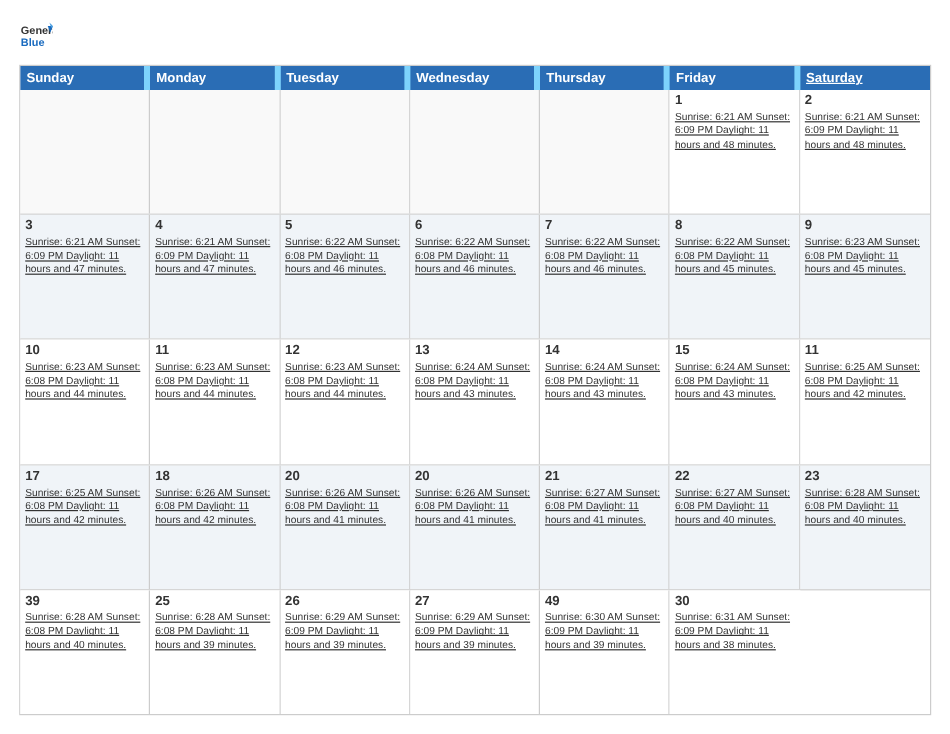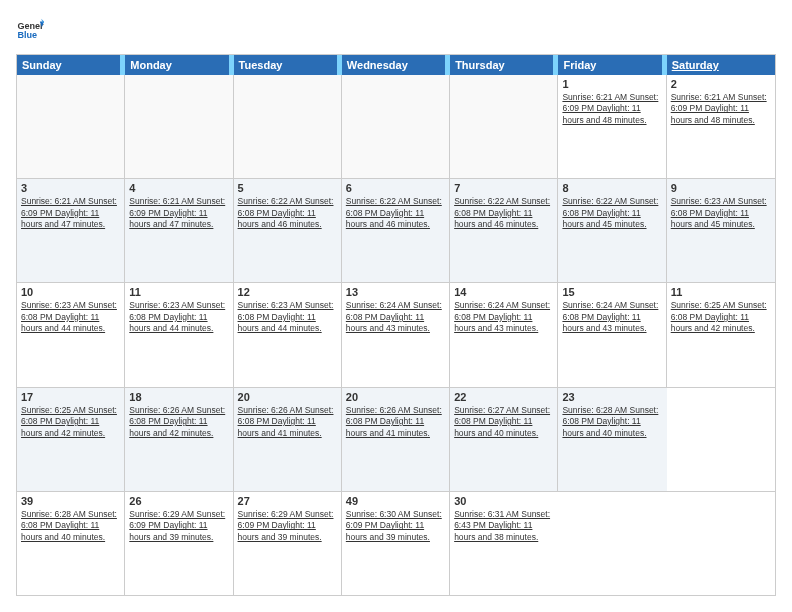--- a/index.html
+++ b/index.html
@@ -267,59 +267,71 @@
 Sunset: 6:08 PM
 Daylight: 11 hours and 41 minutes.</div>
           </div>
           <div class="cal-cell alt-row">
             <span class="day-num">20</span>
             <div class="cell-text">Sunrise: 6:26 AM
 Sunset: 6:08 PM
 Daylight: 11 hours and 41 minutes.</div>
           </div>
           <div class="cal-cell alt-row">
+            <span class="day-num">21</span>
+            <div class="cell-text">Sunrise: 6:27 AM
+Sunset: 6:08 PM
+Daylight: 11 hours and 41 minutes.</div>
+          </div>
+          <div class="cal-cell alt-row">
             <span class="day-num">22</span>
             <div class="cell-text">Sunrise: 6:27 AM
 Sunset: 6:08 PM
 Daylight: 11 hours and 40 minutes.</div>
           </div>
           <div class="cal-cell alt-row">
             <span class="day-num">23</span>
             <div class="cell-text">Sunrise: 6:28 AM
 Sunset: 6:08 PM
 Daylight: 11 hours and 40 minutes.</div>
           </div>
         </div>
         <div class="cal-row">
           <div class="cal-cell">
             <span class="day-num">39</span>
             <div class="cell-text">Sunrise: 6:28 AM
 Sunset: 6:08 PM
 Daylight: 11 hours and 40 minutes.</div>
           </div>
           <div class="cal-cell">
+            <span class="day-num">25</span>
+            <div class="cell-text">Sunrise: 6:28 AM
+Sunset: 6:08 PM
+Daylight: 11 hours and 39 minutes.</div>
+          </div>
+          <div class="cal-cell">
             <span class="day-num">26</span>
             <div class="cell-text">Sunrise: 6:29 AM
 Sunset: 6:09 PM
 Daylight: 11 hours and 39 minutes.</div>
           </div>
           <div class="cal-cell">
             <span class="day-num">27</span>
             <div class="cell-text">Sunrise: 6:29 AM
 Sunset: 6:09 PM
 Daylight: 11 hours and 39 minutes.</div>
           </div>
           <div class="cal-cell">
             <span class="day-num">49</span>
             <div class="cell-text">Sunrise: 6:30 AM
 Sunset: 6:09 PM
 Daylight: 11 hours and 39 minutes.</div>
           </div>
           <div class="cal-cell">
             <span class="day-num">30</span>
             <div class="cell-text">Sunrise: 6:31 AM
-Sunset: 6:43 PM
+Sunset: 6:09 PM
 Daylight: 11 hours and 38 minutes.</div>
           </div>
         </div>
       </div>
   </div>
 </div>
 
 </body></html>

